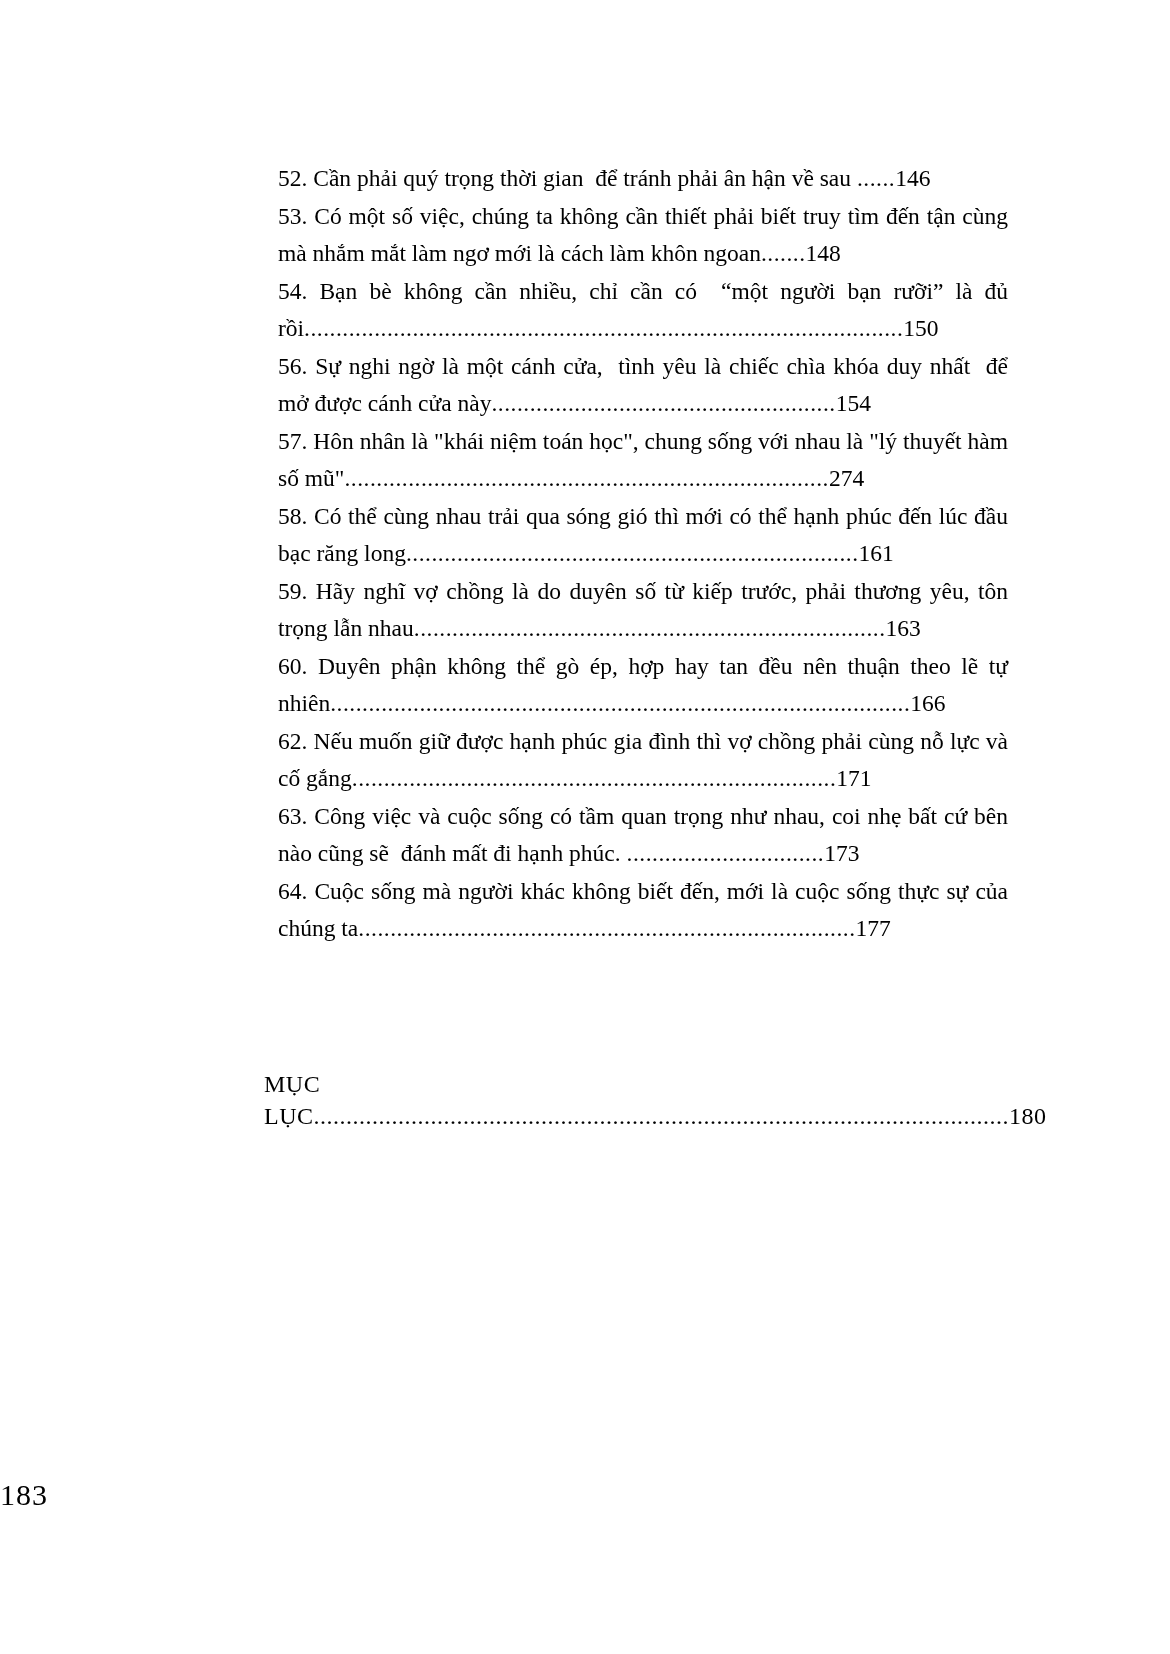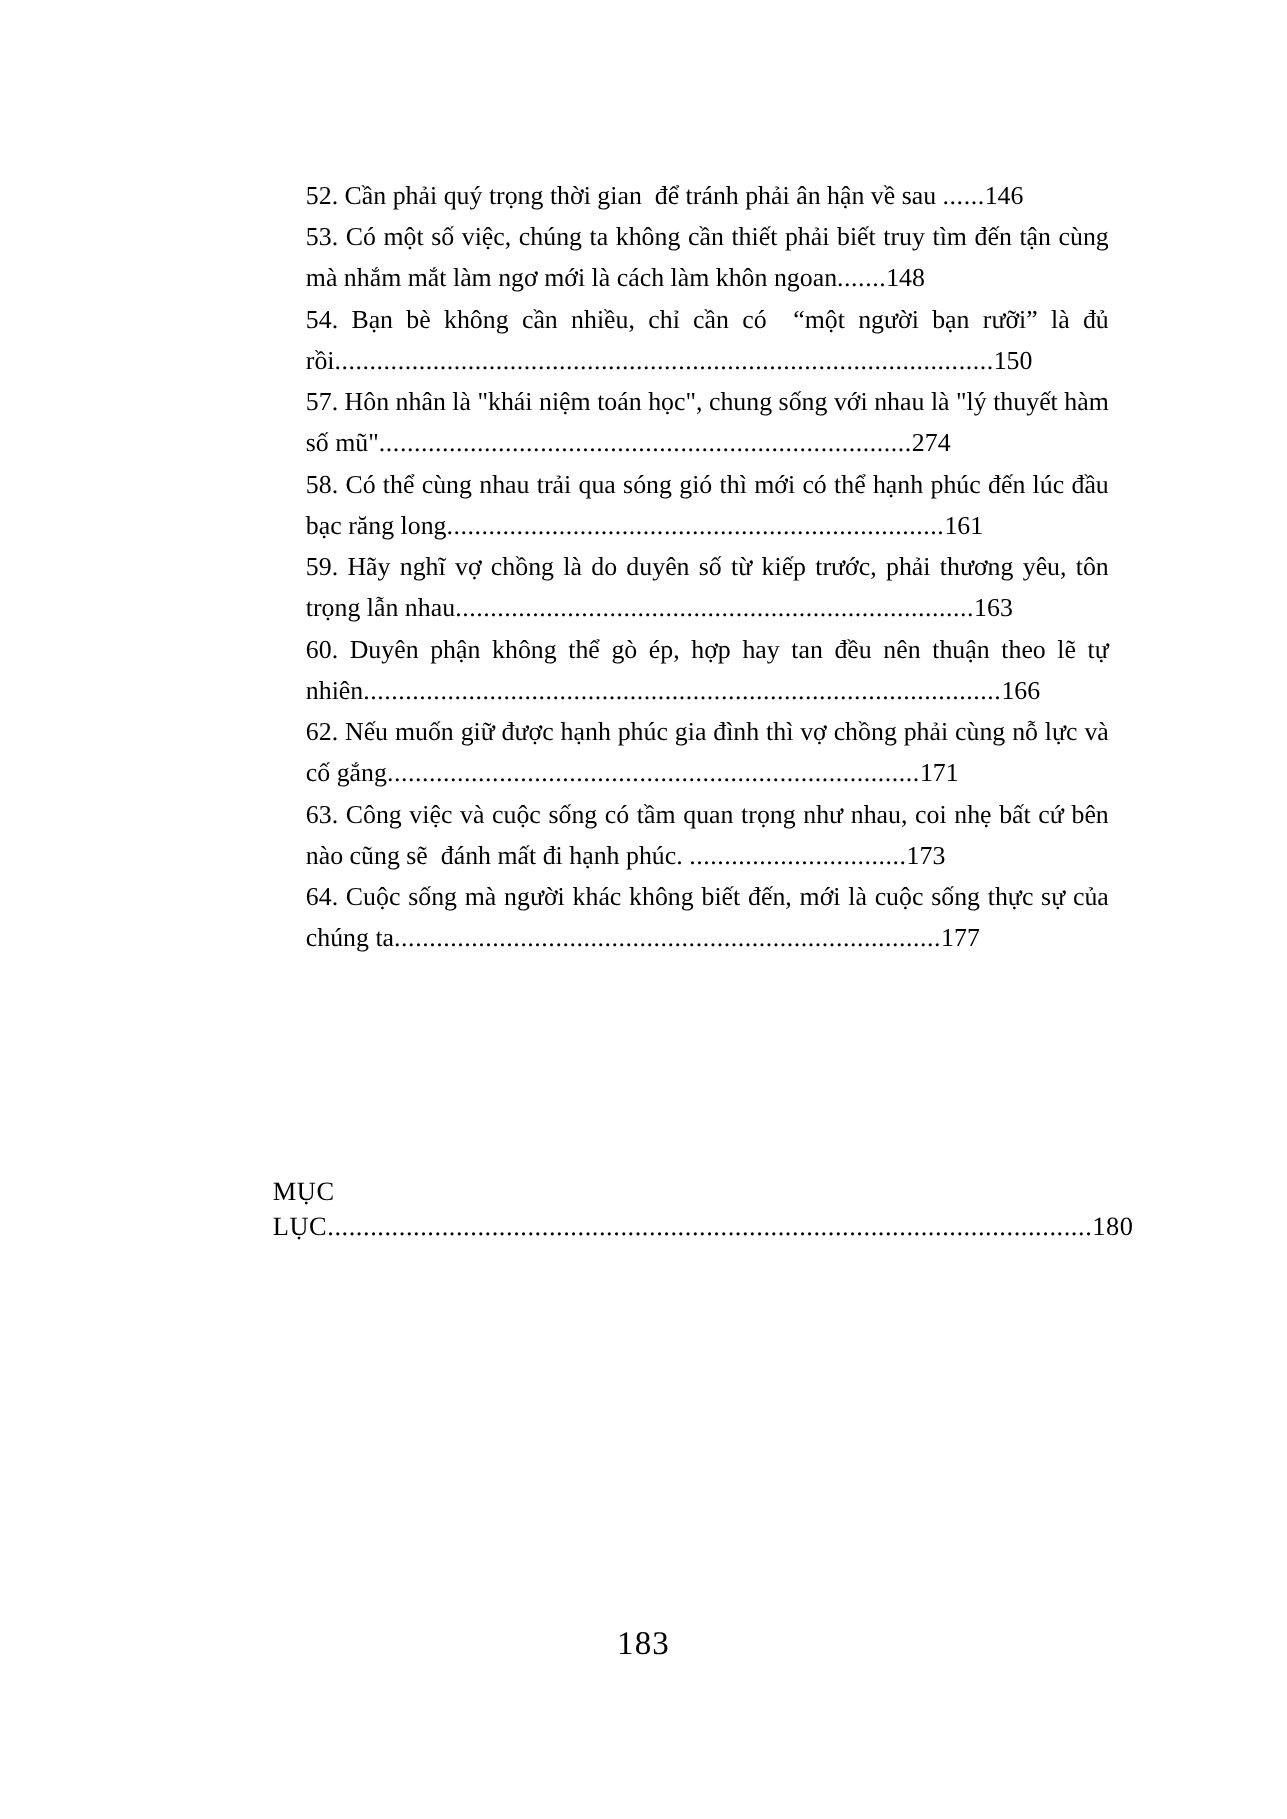--- a/index.html
+++ b/index.html
@@ -31,49 +31,49 @@
     white-space: pre-wrap;
   }
   .toc-entry .leader {
     letter-spacing: 0.5px;
   }
   .toc-entry .pageno {
     white-space: nowrap;
   }
   .mucluc {
     position: absolute;
-    left: 248px;
+    left: 264px;
     top: 1068px;
     width: 760px;
     font-size: 24px;
     line-height: 32px;
     letter-spacing: 0.5px;
   }
   .mucluc .label {
     font-weight: normal;
   }
   .folio {
     position: absolute;
     left: 0;
     top: 1478px;
     width: 100%;
-    text-align: center;
     font-size: 30px;
     letter-spacing: 1px;
   }
 </style>
 </head>
 <body>
 
 <div class="page">
 
   <div class="toc">
     <p class="toc-entry"><span>52. Cần phải quý trọng thời gian  để tránh phải ân hận về sau </span><span class="leader">......</span><span class="pageno">146</span></p>
     <p class="toc-entry"><span>53. Có một số việc, chúng ta không cần thiết phải biết truy tìm đến tận cùng mà nhắm mắt làm ngơ mới là cách làm khôn ngoan</span><span class="leader">.......</span><span class="pageno">148</span></p>
     <p class="toc-entry"><span>54. Bạn bè không cần nhiều, chỉ cần có  “một người bạn rưỡi” là đủ rồi</span><span class="leader">..............................................................................................</span><span class="pageno">150</span></p>
+    <p class="toc-entry"><span>56. Sự nghi ngờ là một cánh cửa,  tình yêu là chiếc chìa khóa duy nhất  để mở được cánh cửa này</span><span class="leader">......................................................</span><span class="pageno">154</span></p>
     <p class="toc-entry"><span>57. Hôn nhân là "khái niệm toán học", chung sống với nhau là "lý thuyết hàm số mũ"</span><span class="leader">............................................................................</span><span class="pageno">274</span></p>
     <p class="toc-entry"><span>58. Có thể cùng nhau trải qua sóng gió thì mới có thể hạnh phúc đến lúc đầu bạc răng long</span><span class="leader">.......................................................................</span><span class="pageno">161</span></p>
     <p class="toc-entry"><span>59. Hãy nghĩ vợ chồng là do duyên số từ kiếp trước, phải thương yêu, tôn trọng lẫn nhau</span><span class="leader">..........................................................................</span><span class="pageno">163</span></p>
     <p class="toc-entry"><span>60. Duyên phận không thể gò ép, hợp hay tan đều nên thuận theo lẽ tự nhiên</span><span class="leader">...........................................................................................</span><span class="pageno">166</span></p>
     <p class="toc-entry"><span>62. Nếu muốn giữ được hạnh phúc gia đình thì vợ chồng phải cùng nỗ lực và cố gắng</span><span class="leader">............................................................................</span><span class="pageno">171</span></p>
     <p class="toc-entry"><span>63. Công việc và cuộc sống có tầm quan trọng như nhau, coi nhẹ bất cứ bên nào cũng sẽ  đánh mất đi hạnh phúc. </span><span class="leader">...............................</span><span class="pageno">173</span></p>
     <p class="toc-entry"><span>64. Cuộc sống mà người khác không biết đến, mới là cuộc sống thực sự của chúng ta</span><span class="leader">..............................................................................</span><span class="pageno">177</span></p>
   </div>
 
   <div class="mucluc"><span class="label">MỤC LỤC</span><span class="leader">...........................................................................................................</span><span class="pageno">180</span></div>

